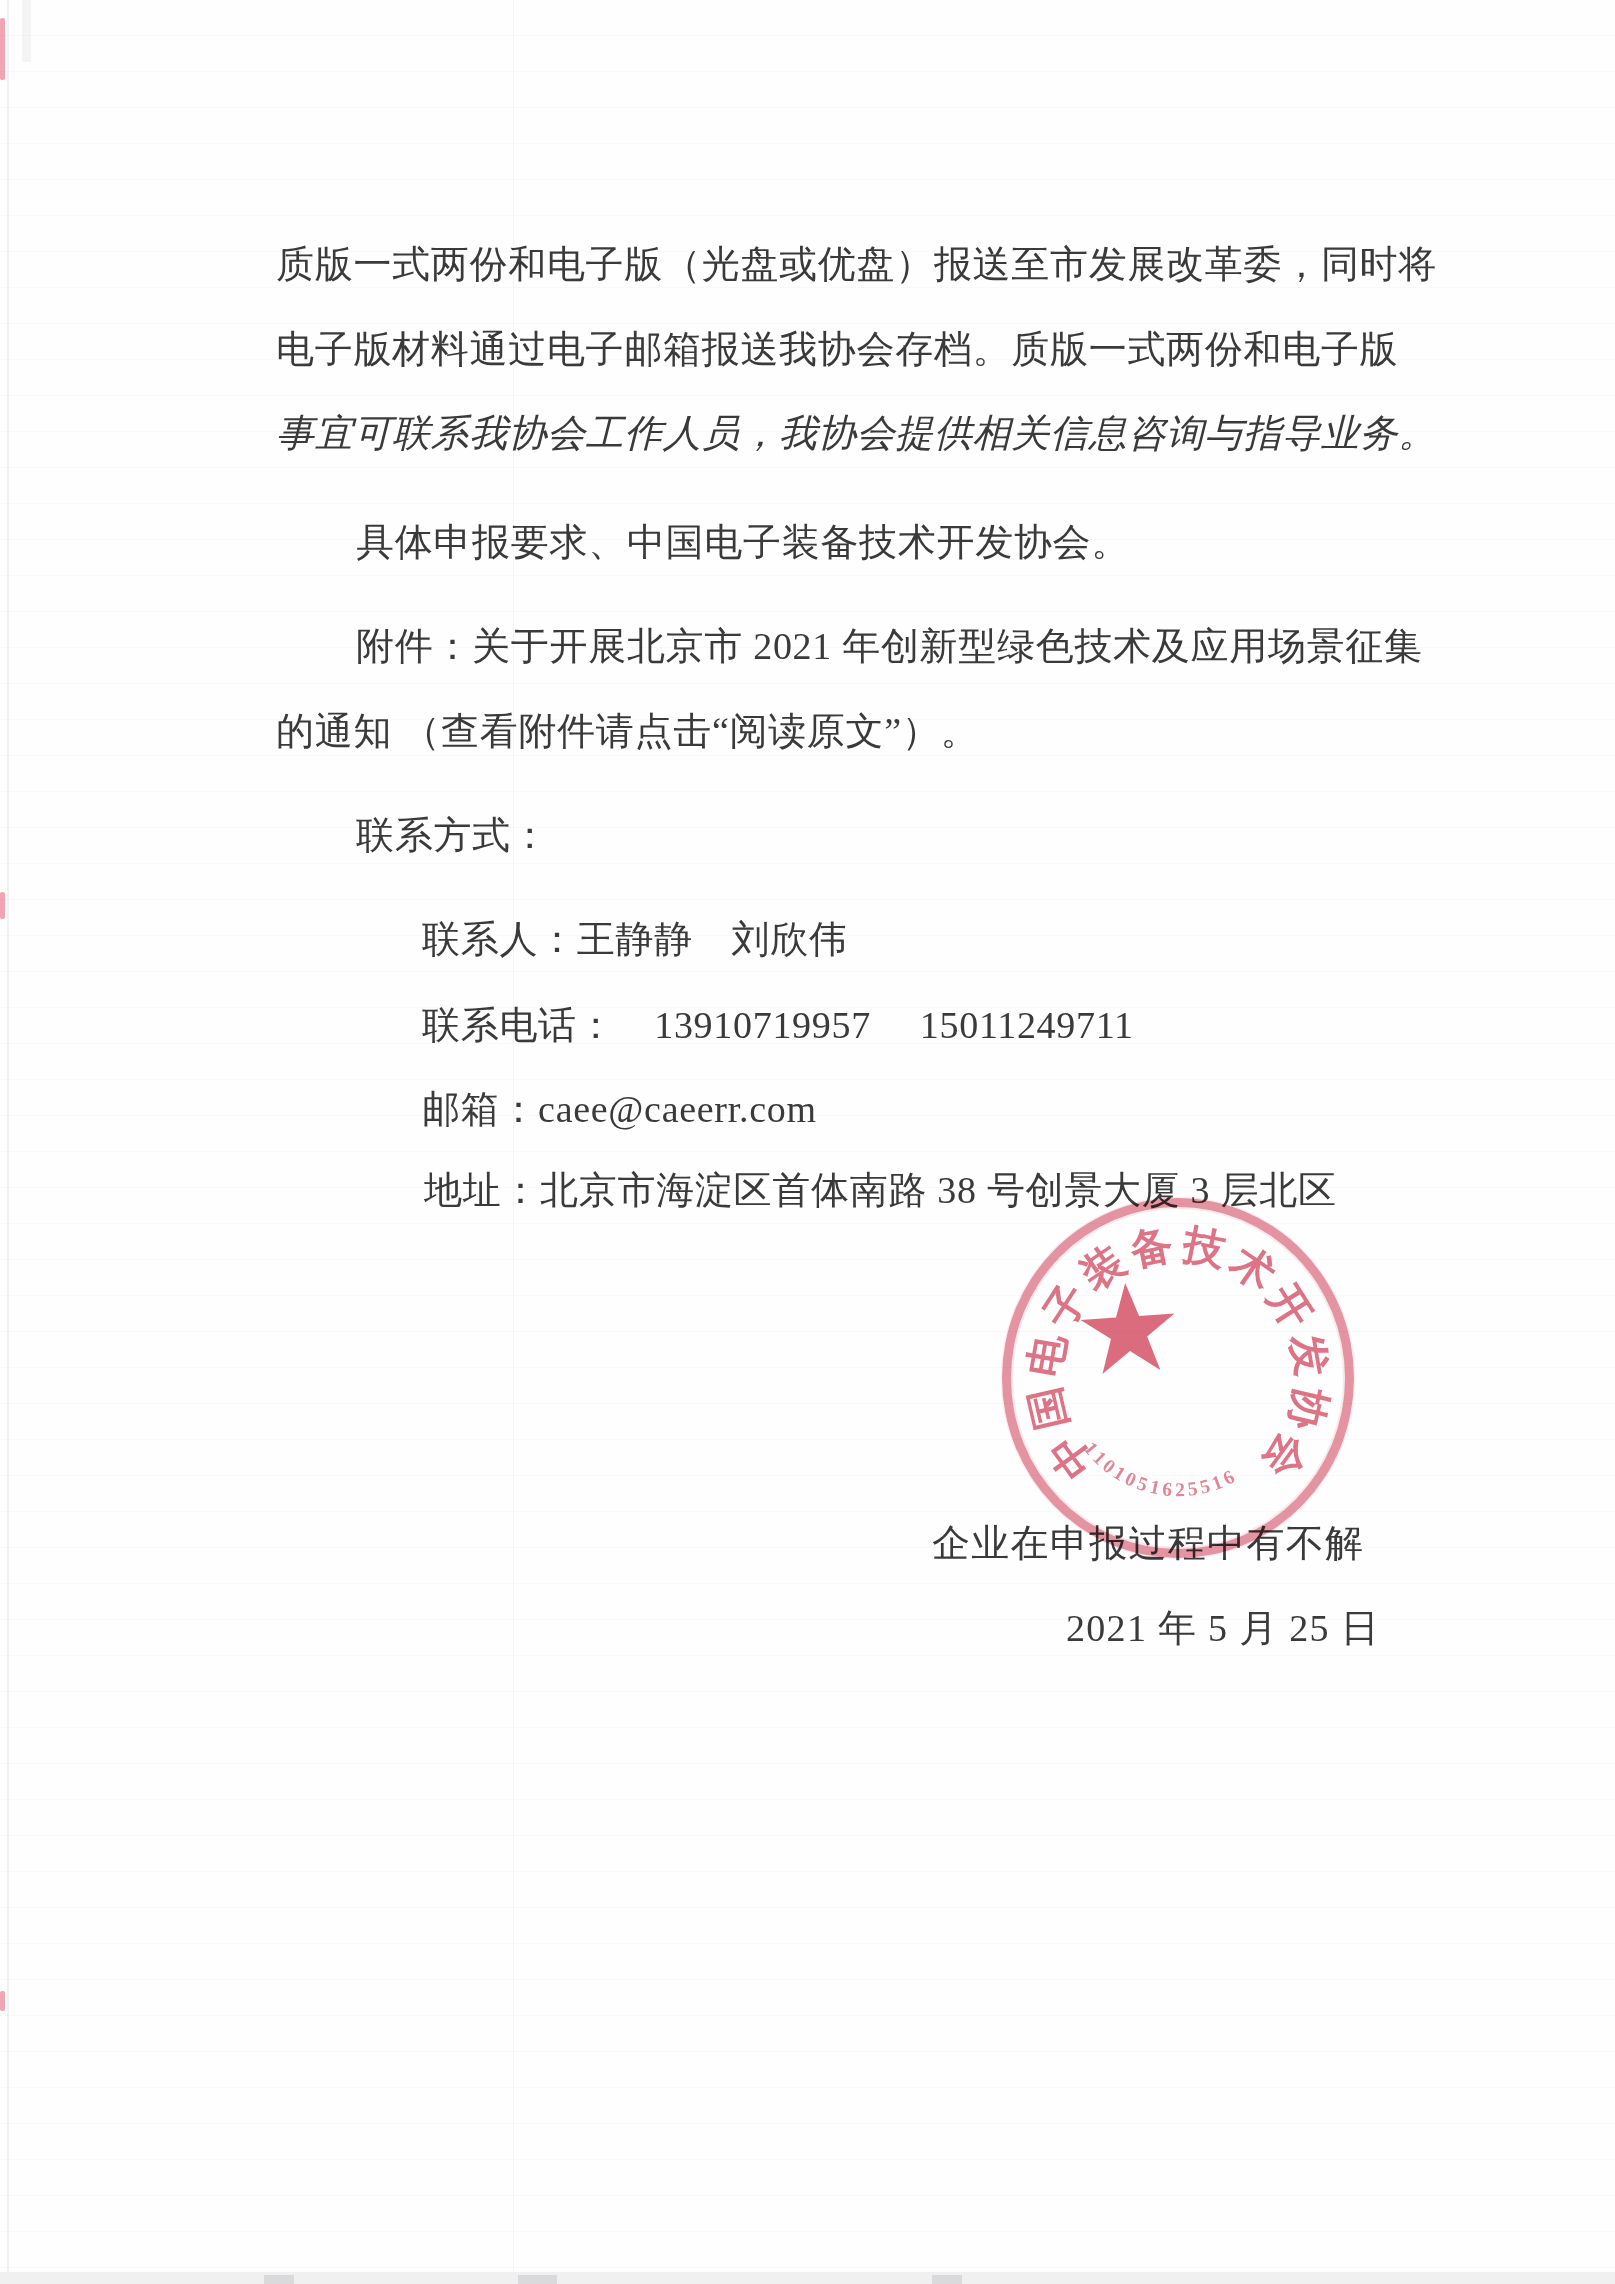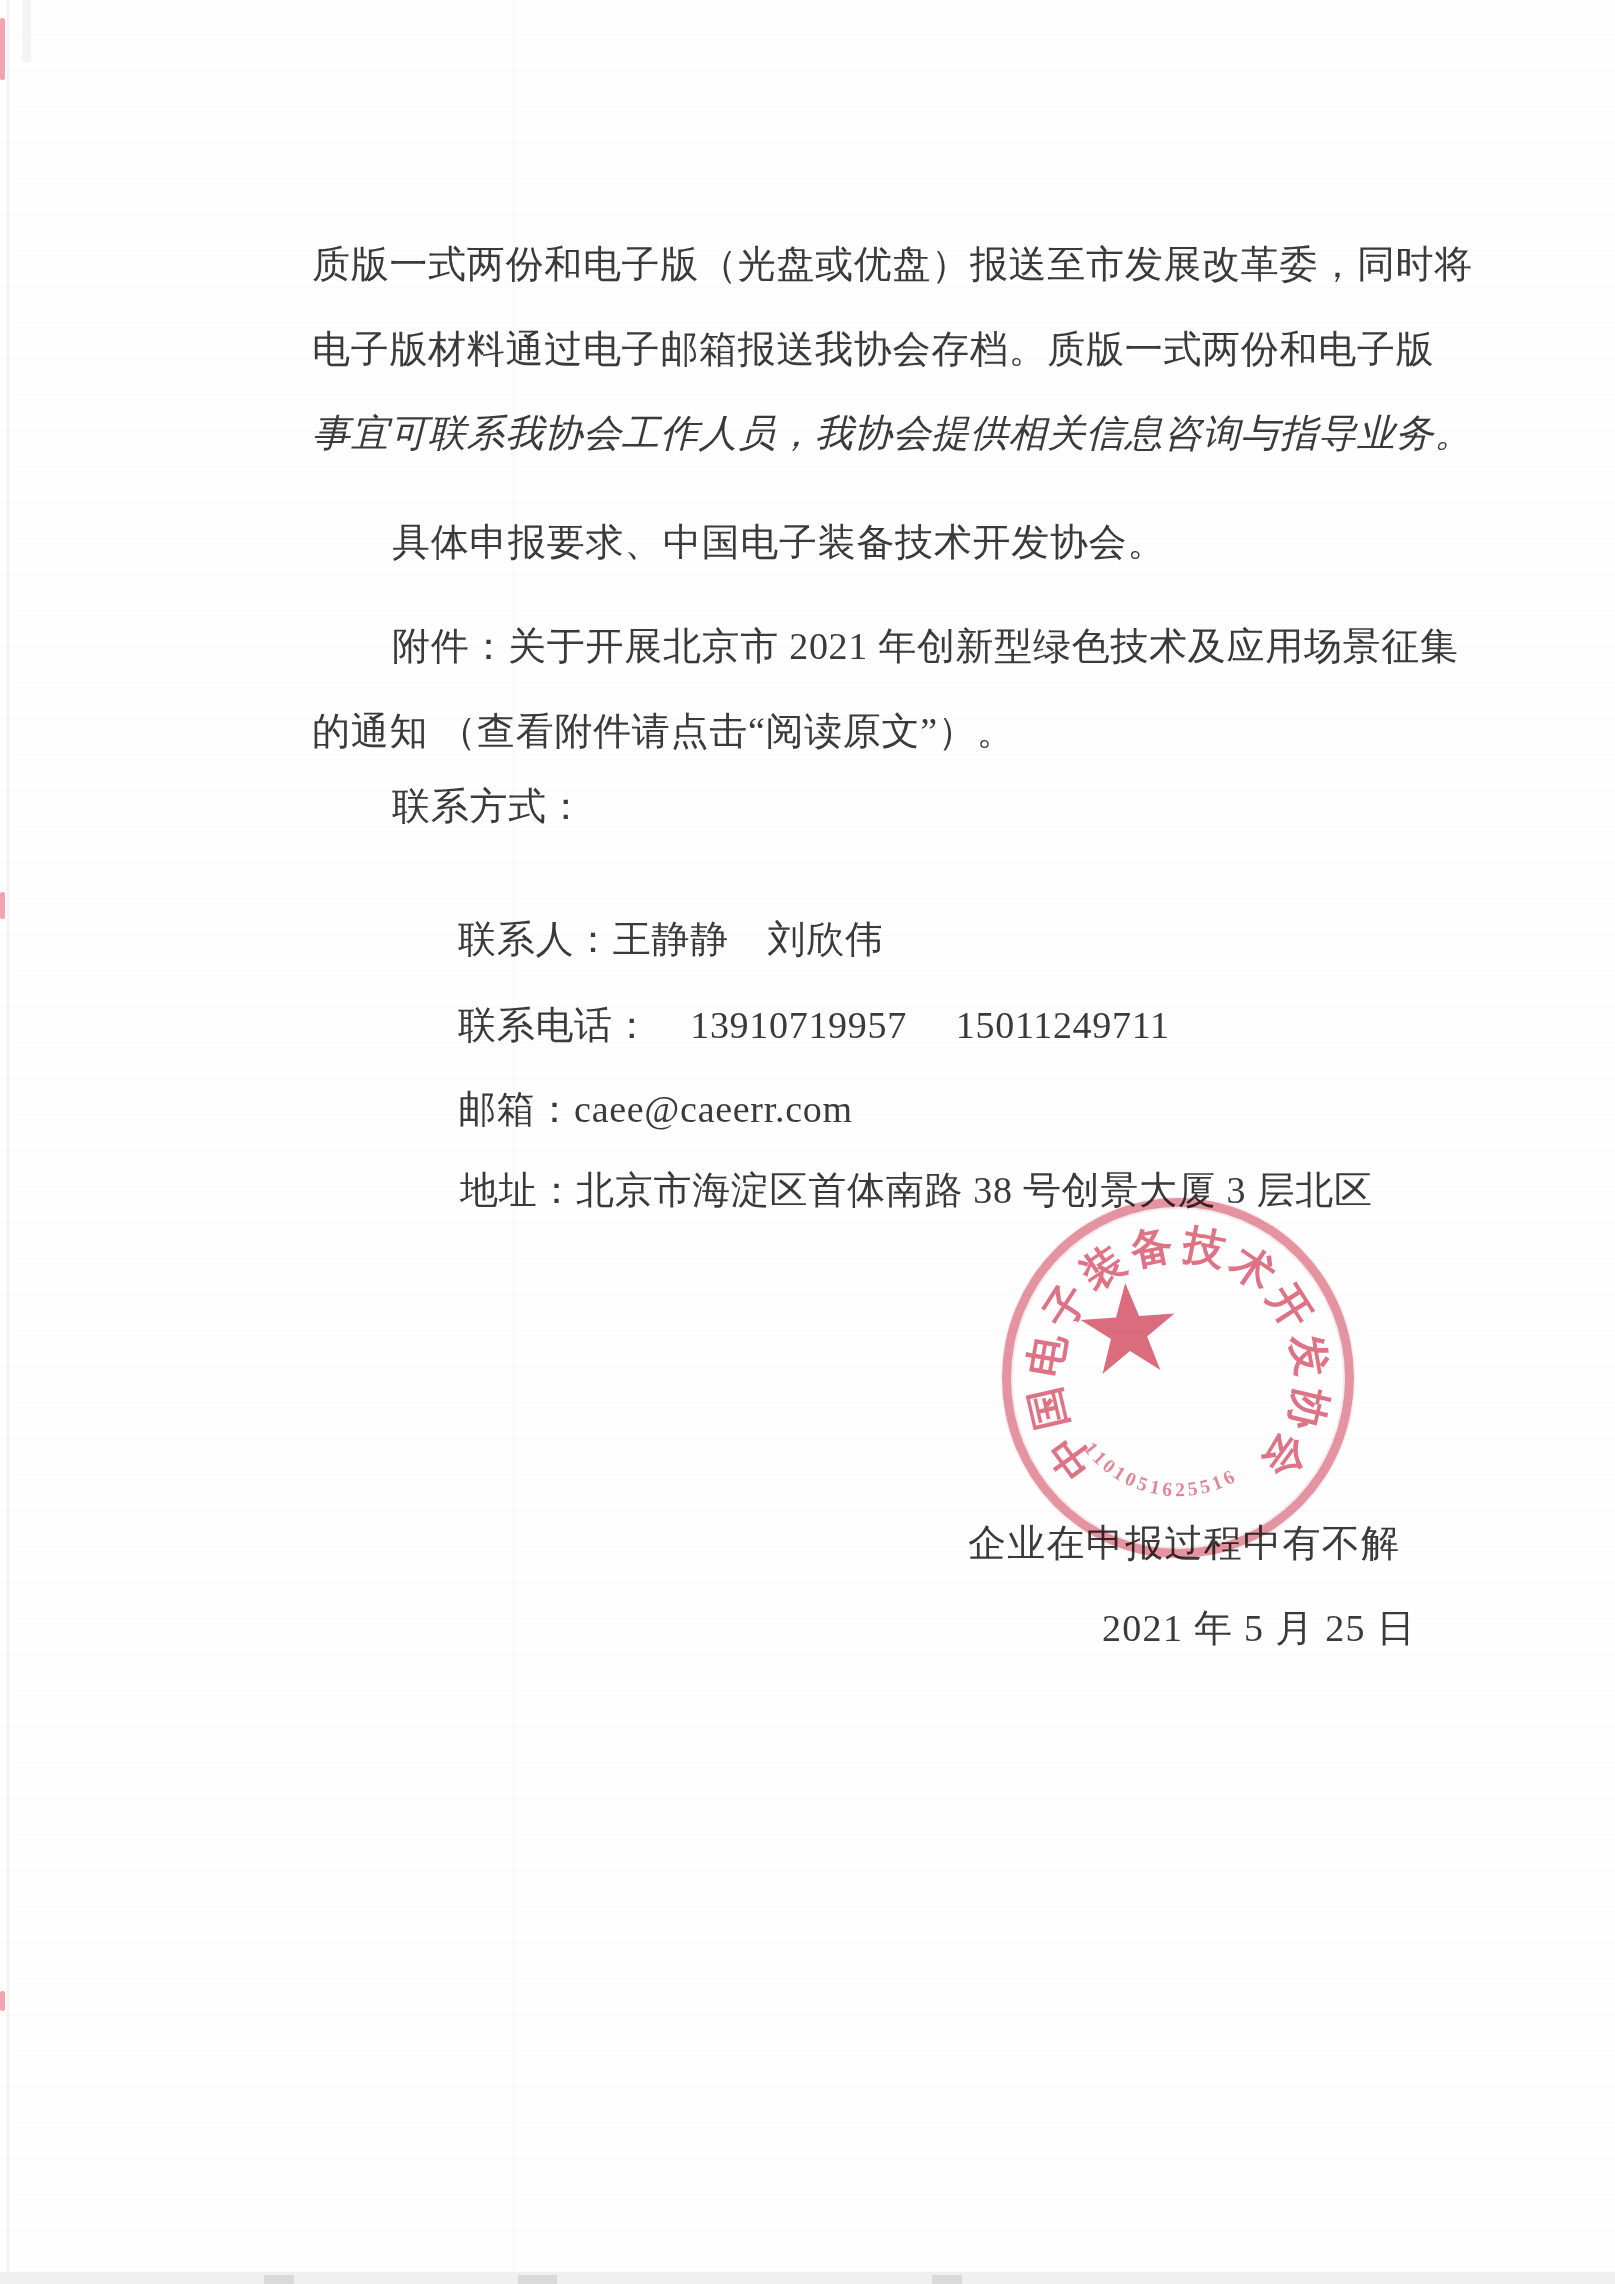--- a/index.html
+++ b/index.html
@@ -18,28 +18,28 @@
   
   .v-streak{position:absolute;top:0;bottom:0;width:1.3px;background:rgba(0,0,0,0.035);}
   .v-streak.edge{left:7.2px;width:2px;background:rgba(0,0,0,0.05);}
   .v-streak.mid{left:513px;}
   .smudge-top{position:absolute;left:21.5px;top:0;width:9px;height:62px;background:rgba(0,0,0,0.04);}
   .bottom-band{position:absolute;left:0;right:0;bottom:0;height:11.7px;background:#f0f0f1;}
   .bottom-smudge{position:absolute;bottom:0;height:9px;width:30px;background:rgba(120,120,130,0.18);}
   .red-speck{position:absolute;left:0;width:4.6px;background:rgba(225,75,100,0.5);border-radius:2px;}
 
   
-  .tline{position:absolute;font-size:38px;line-height:1.08;letter-spacing:0.7px;white-space:pre;color:#3a3a3a;margin-left:36px;}
+  .tline{position:absolute;font-size:38px;line-height:1.08;letter-spacing:0.7px;white-space:pre;color:#3a3a3a;}
   #l1 {left:276px;  top:206px;}
   #l2 {left:276px;  top:291px;}
   #l3 {left:276px;  top:375px;font-style:italic;}
   #l4 {left:356px;  top:484px;}
   #l5 {left:356px;  top:588px;}
   #l6 {left:276px;  top:673px;}
-  #l7 {left:356px;  top:748px;}
+  #l7 {left:356px;  top:777px;}
   #l8 {left:422px;  top:881px;}
   #l9 {left:422px;  top:967px;font-family:Liberation Serif, serif;}
   #l10{left:422px;  top:1051px;font-family:Liberation Serif, serif;}
   #l11{left:424px;  top:1132px;}
   #l12{left:932px; top:1485px;letter-spacing:1.3px;}
   #l13{left:1066px; top:1570px;letter-spacing:1.3px;}
 
   
   .stamp{
     position:absolute;left:1002px;top:1198px;width:352px;height:360px;

